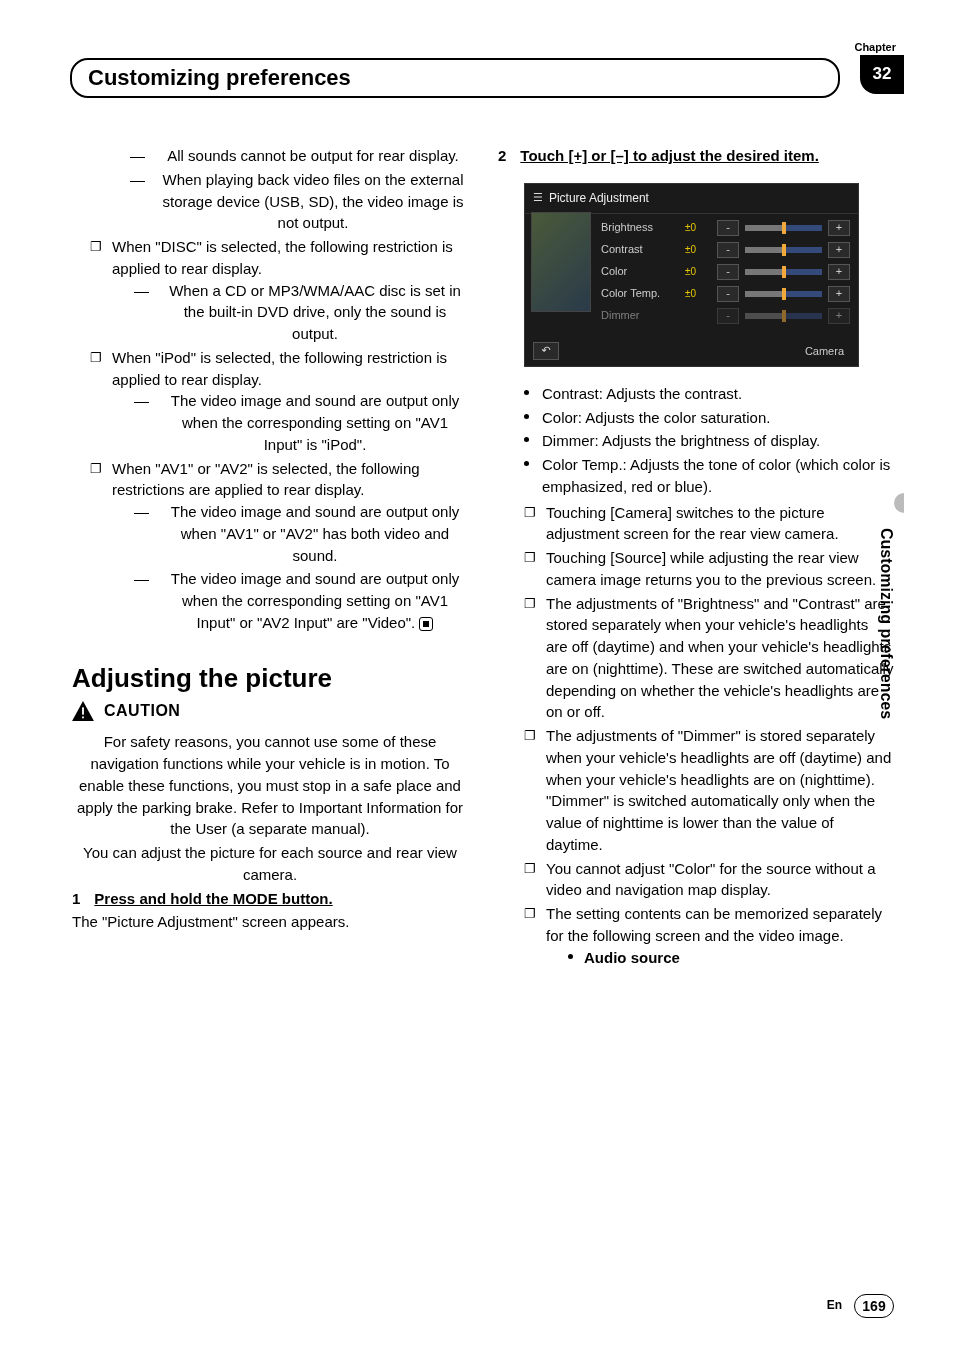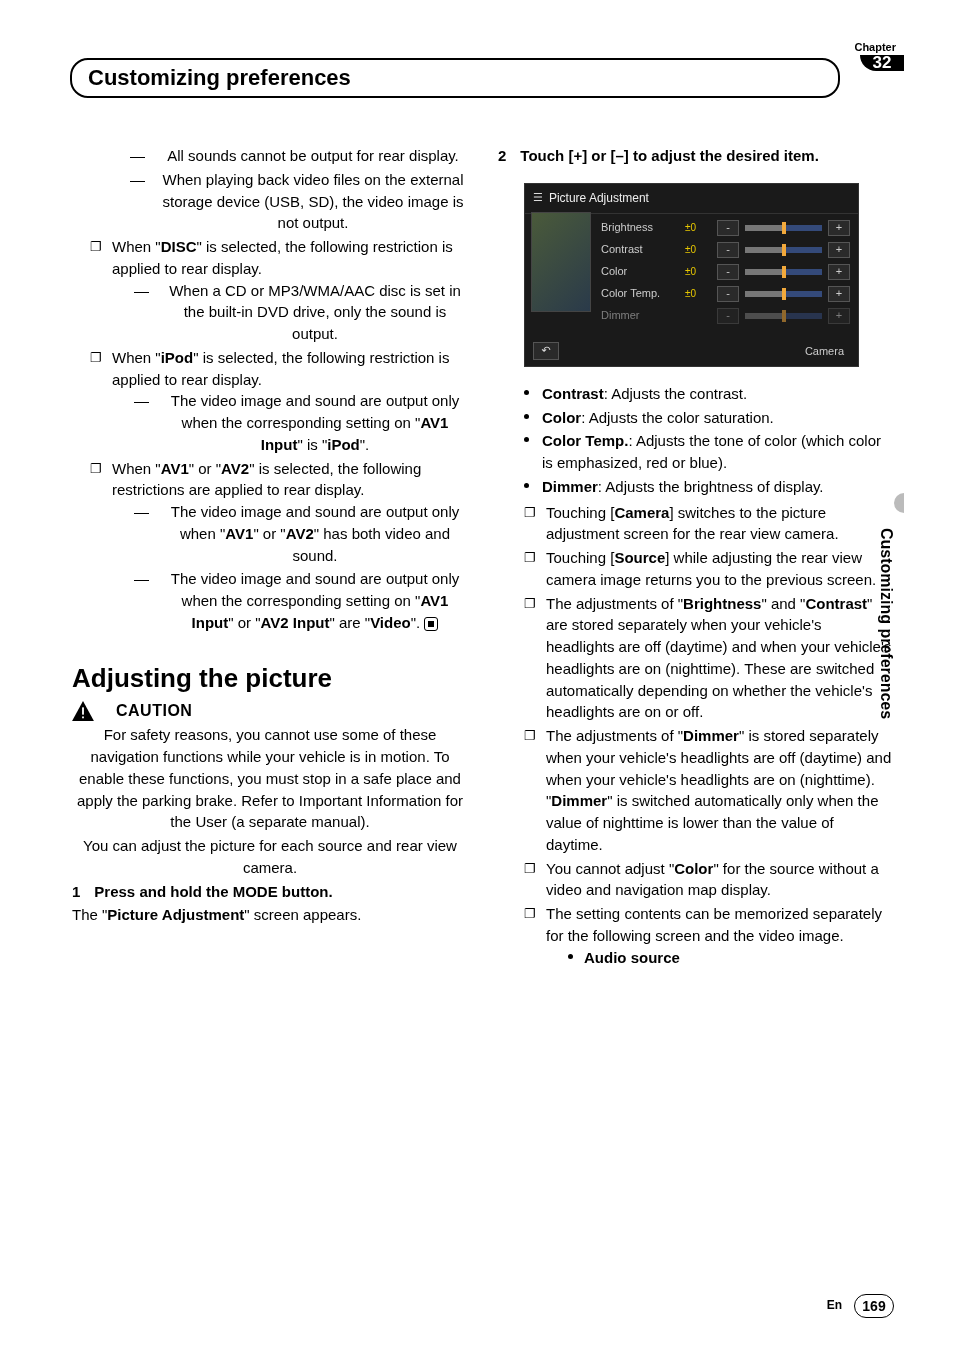--- a/index.html
+++ b/index.html
@@ -1,38 +1,38 @@
 <!DOCTYPE html>
 <html><head>
   <meta charset="utf-8">
   <style>
     * { margin: 0; padding: 0; box-sizing: border-box; }
     body { font-family: Arial, Helvetica, sans-serif; font-size: 15px; line-height: 1.45; color: #000; width: 954px; height: 1352px; position: relative; background: #fff; }
     .header { position: relative; height: 90px; }
     .chapter-label { position: absolute; right: 58px; top: 40px; font-size: 11px; font-weight: bold; }
-    .chapter-tab { position: absolute; right: 50px; top: 55px; width: 44px; height: 16px; background: #000; border-radius: 0 0 0 16px; color: #fff; font-size: 17px; font-weight: bold; display: flex; align-items: center; justify-content: center; }
+    .chapter-tab { position: absolute; right: 50px; top: 55px; width: 44px; height: 39px; background: #000; border-radius: 0 0 0 16px; color: #fff; font-size: 17px; font-weight: bold; display: flex; align-items: center; justify-content: center; }
     .title-bar { position: absolute; left: 70px; top: 58px; width: 770px; border: 2px solid #000; border-radius: 18px; padding: 2px 16px; font-size: 22px; font-weight: bold; }
     .content { display: flex; gap: 30px; padding: 55px 60px 0 72px; }
     .col { flex: 1; min-width: 0; }
     .col p { margin-bottom: 2px; }
     .dash-list { margin-left: 58px; }
     .dash-item { position: relative; padding-left: 28px; margin-bottom: 2px; text-align: center; }
     .dash-item::before { content: "—"; position: absolute; left: 0; }
     .box-list { margin-left: 18px; }
     .box-item { position: relative; padding-left: 22px; margin-bottom: 2px; }
     .box-item::before { content: "❐"; position: absolute; left: 0; font-size: 13px; top: 2px; }
     .nested-dash { margin-left: 22px; }
     .section-heading { font-size: 26px; font-weight: bold; margin-top: 26px; margin-bottom: 2px; }
-    .caution-row { display: flex; align-items: center; gap: 22px; margin-bottom: 2px; text-align: center; }
+    .caution-row { display: flex; align-items: center; gap: 10px; margin-bottom: 9px; text-align: center; }
     .warn-icon { width: 22px; height: 20px; }
     .caution-text { font-size: 16px; font-weight: bold; letter-spacing: 0.5px; }
     .para { margin-bottom: 12px; text-align: center; }
-    .step-head { font-weight: bold; }
+    .step-head { font-weight: bold; text-decoration: underline; }
     .step-num { margin-right: 14px; display: inline-block; }
-    .bold { font-weight: bold; }
+    .bold { font-weight: normal; }
     .end-icon { display: inline-block; width: 14px; height: 14px; border: 1px solid #000; border-radius: 3px; position: relative; vertical-align: middle; }
     .end-icon::after { content: ""; position: absolute; width: 6px; height: 6px; background: #000; top: 3px; left: 3px; }
     .screenshot { width: 335px; height: 184px; background: #1a1a1a; border: 1px solid #333; margin: 16px 0 16px 26px; color: #ddd; font-size: 11px; position: relative; }
     .ss-title-row { display: flex; align-items: center; gap: 6px; padding: 6px 8px; border-bottom: 1px solid #333; }
     .ss-title { font-size: 12px; color: #eee; }
     .ss-body { padding: 6px 8px; }
     .ss-row { display: flex; align-items: center; gap: 6px; margin-bottom: 6px; }
     .ss-label { width: 78px; color: #ccc; }
     .ss-val { width: 26px; color: #e8c800; font-size: 10px; }
     .ss-btn { width: 22px; height: 16px; background: #2a2a2a; border: 1px solid #555; color: #ccc; display: flex; align-items: center; justify-content: center; font-size: 11px; }
@@ -176,22 +176,22 @@
       </div>
       <div class="ss-bottom">
         <div class="ss-back">↶</div>
         <div class="ss-camera">Camera</div>
       </div>
     </div>
 
     <div class="bullet-list">
       <div class="bullet-item"><span class="bold">Contrast</span><span>: Adjusts the contrast.</span></div>
       <div class="bullet-item"><span class="bold">Color</span><span>: Adjusts the color saturation.</span></div>
+      <div class="bullet-item"><span class="bold">Dimmer</span><span>: Adjusts the brightness of display.</span></div>
       <div class="bullet-item"><span class="bold">Color Temp.</span><span>: Adjusts the tone of color (which color is emphasized, red or blue).</span></div>
-      <div class="bullet-item"><span class="bold">Dimmer</span><span>: Adjusts the brightness of display.</span></div>
     </div>
 
     <div class="box-list-r">
       <div class="box-item"><span>Touching [</span><span class="bold">Camera</span><span>] switches to the picture adjustment screen for the rear view camera.</span></div>
       <div class="box-item"><span>Touching [</span><span class="bold">Source</span><span>] while adjusting the rear view camera image returns you to the previous screen.</span></div>
       <div class="box-item"><span>The adjustments of "</span><span class="bold">Brightness</span><span>" and "</span><span class="bold">Contrast</span><span>" are stored separately when your vehicle's headlights are off (daytime) and when your vehicle's headlights are on (nighttime). These are switched automatically depending on whether the vehicle's headlights are on or off.</span></div>
       <div class="box-item"><span>The adjustments of "</span><span class="bold">Dimmer</span><span>" is stored separately when your vehicle's headlights are off (daytime) and when your vehicle's headlights are on (nighttime). "</span><span class="bold">Dimmer</span><span>" is switched automatically only when the value of nighttime is lower than the value of daytime.</span></div>
       <div class="box-item"><span>You cannot adjust "</span><span class="bold">Color</span><span>" for the source without a video and navigation map display.</span></div>
       <div class="box-item">
         <span>The setting contents can be memorized separately for the following screen and the video image.</span>

